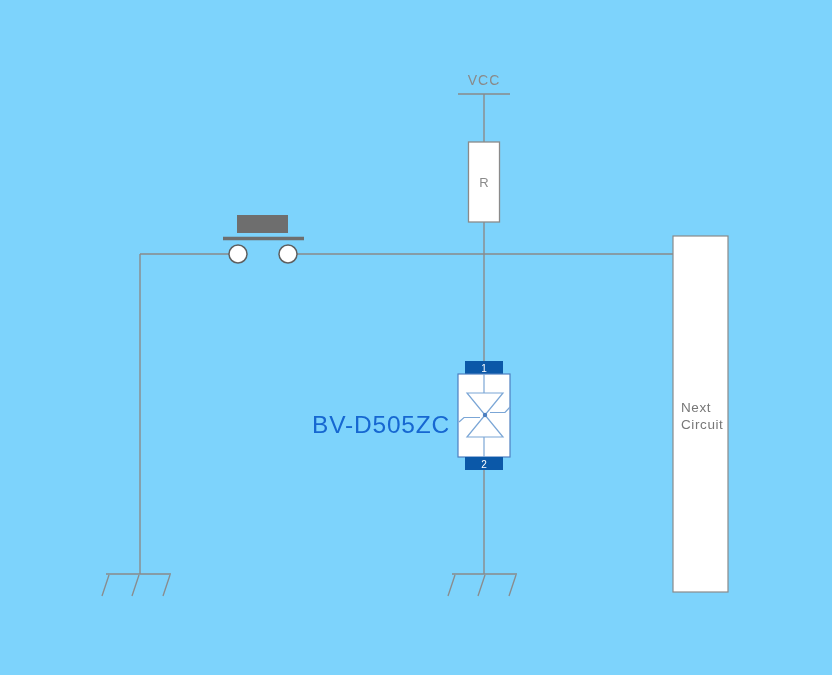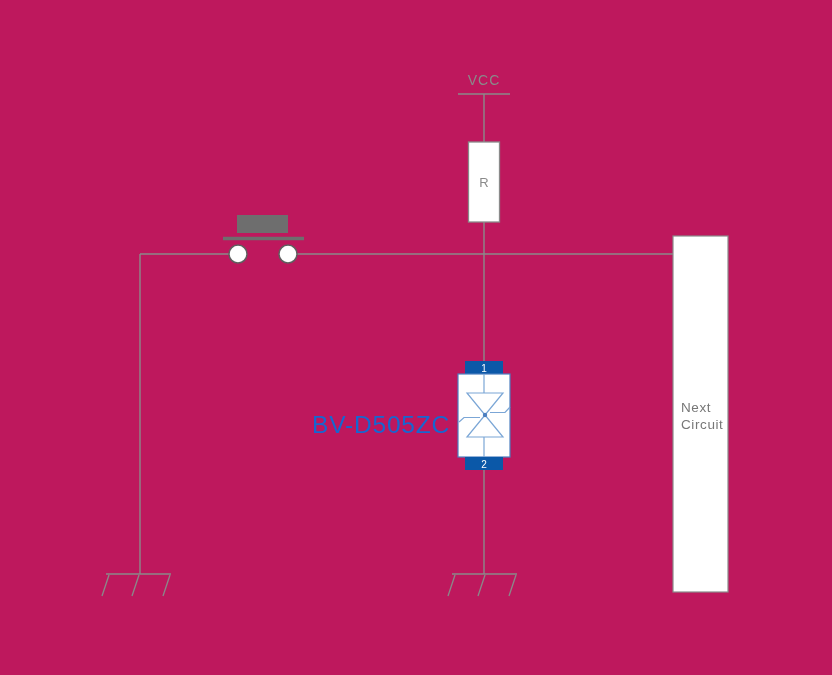--- a/index.html
+++ b/index.html
@@ -1,16 +1,16 @@
 <!DOCTYPE html>
 <html><head>
 <meta charset="utf-8">
 <style>
   html,body{margin:0;padding:0;}
-  #canvas{width:832px;height:675px;background:#be185d;position:relative;overflow:hidden;}
+  #canvas{width:832px;height:675px;background:#7dd3fc;position:relative;overflow:hidden;}
   svg{display:block;}
   text{font-family:"Liberation Sans",sans-serif;}
 </style>
 </head>
 <body>
 
 <div id="canvas">
 <svg width="832" height="675" viewBox="0 0 832 675">
 
   <text x="484" y="85" text-anchor="middle" font-size="14" letter-spacing="1" fill="#8a8a8a">VCC</text>

